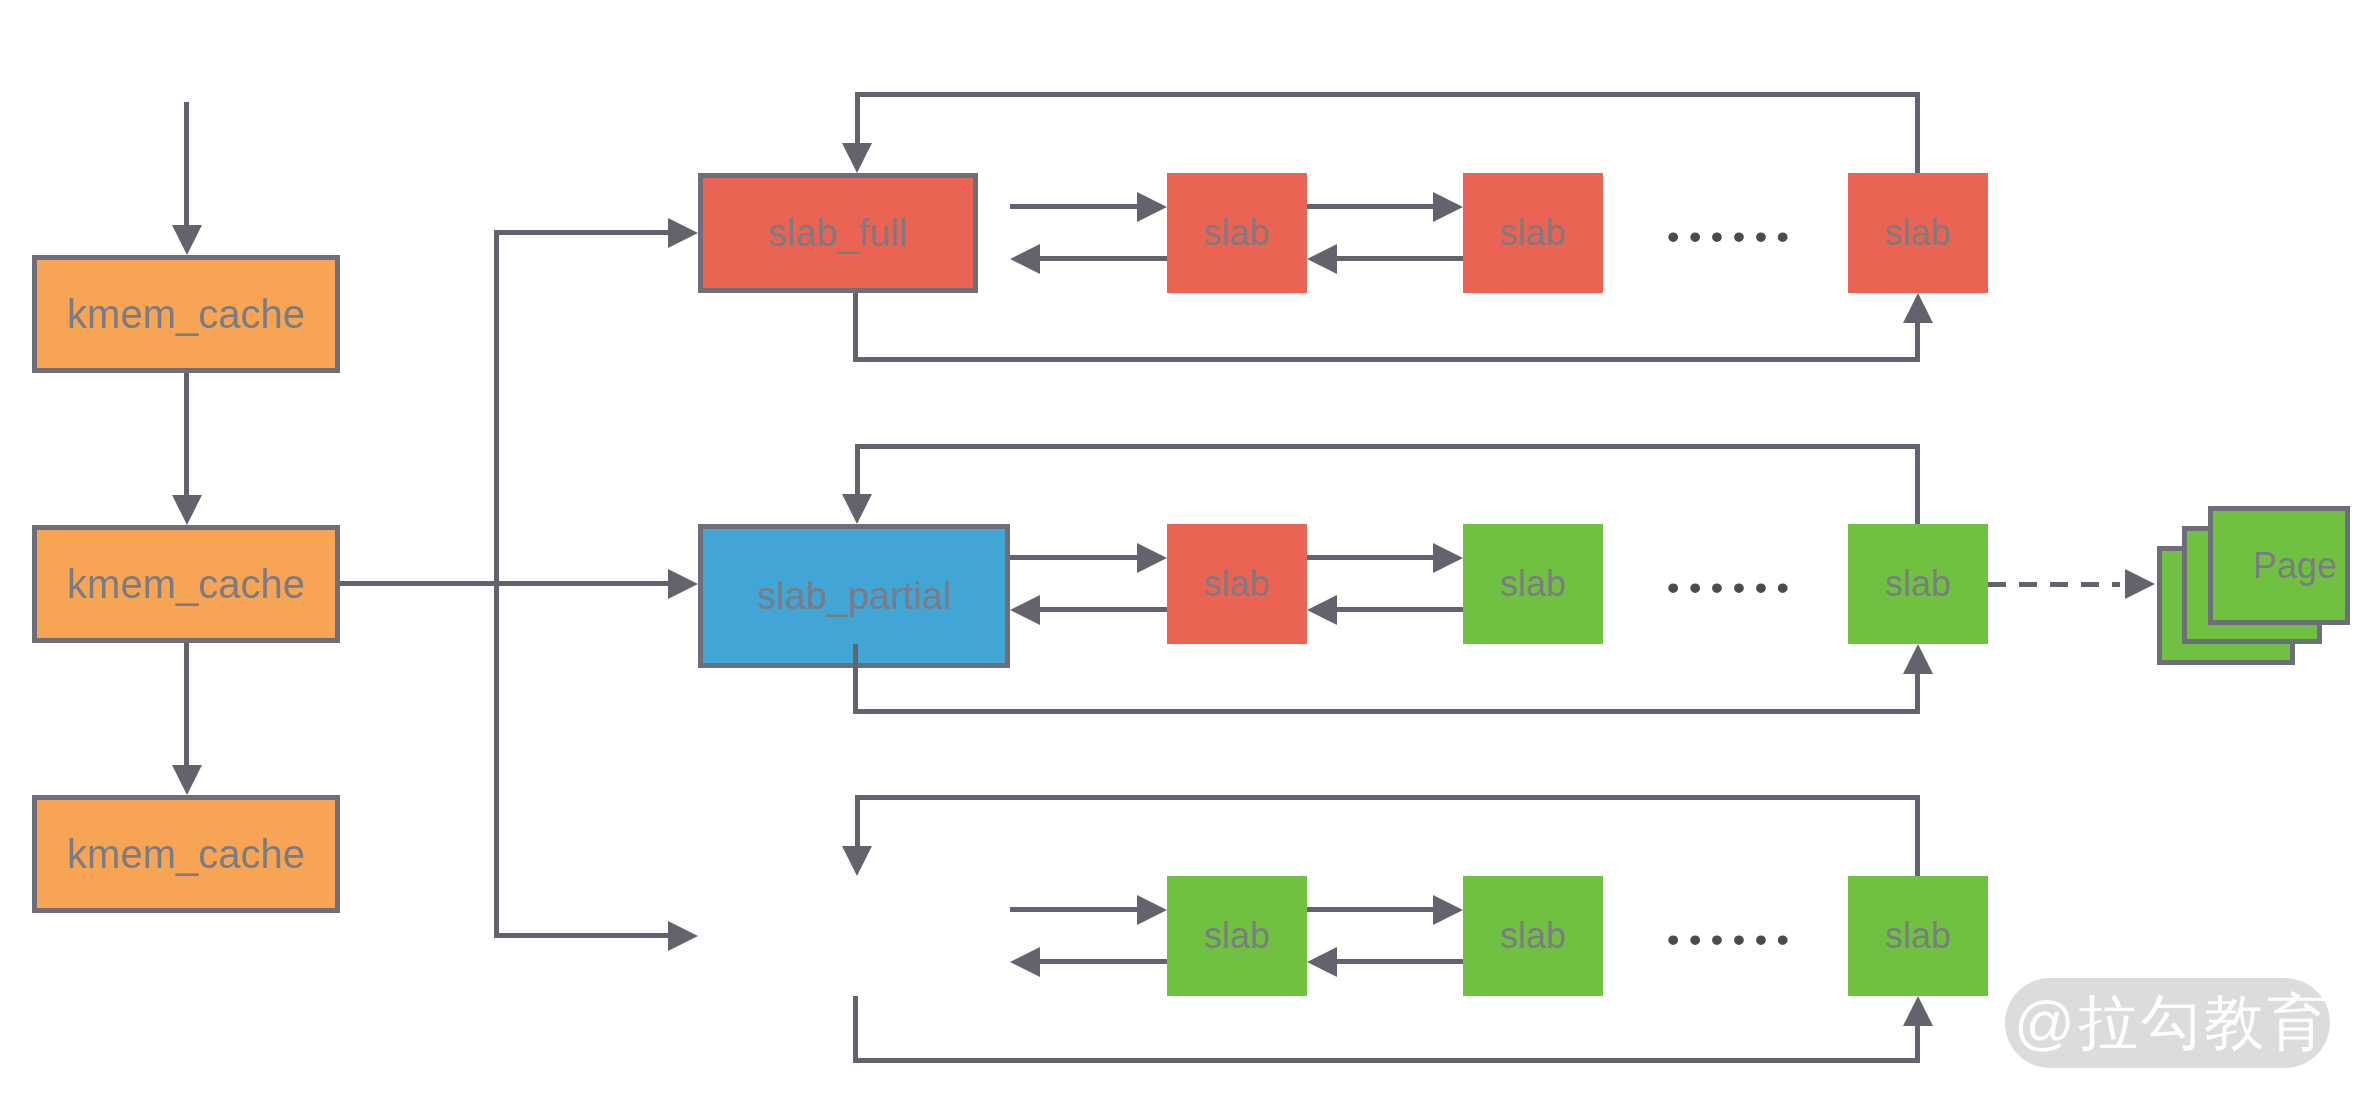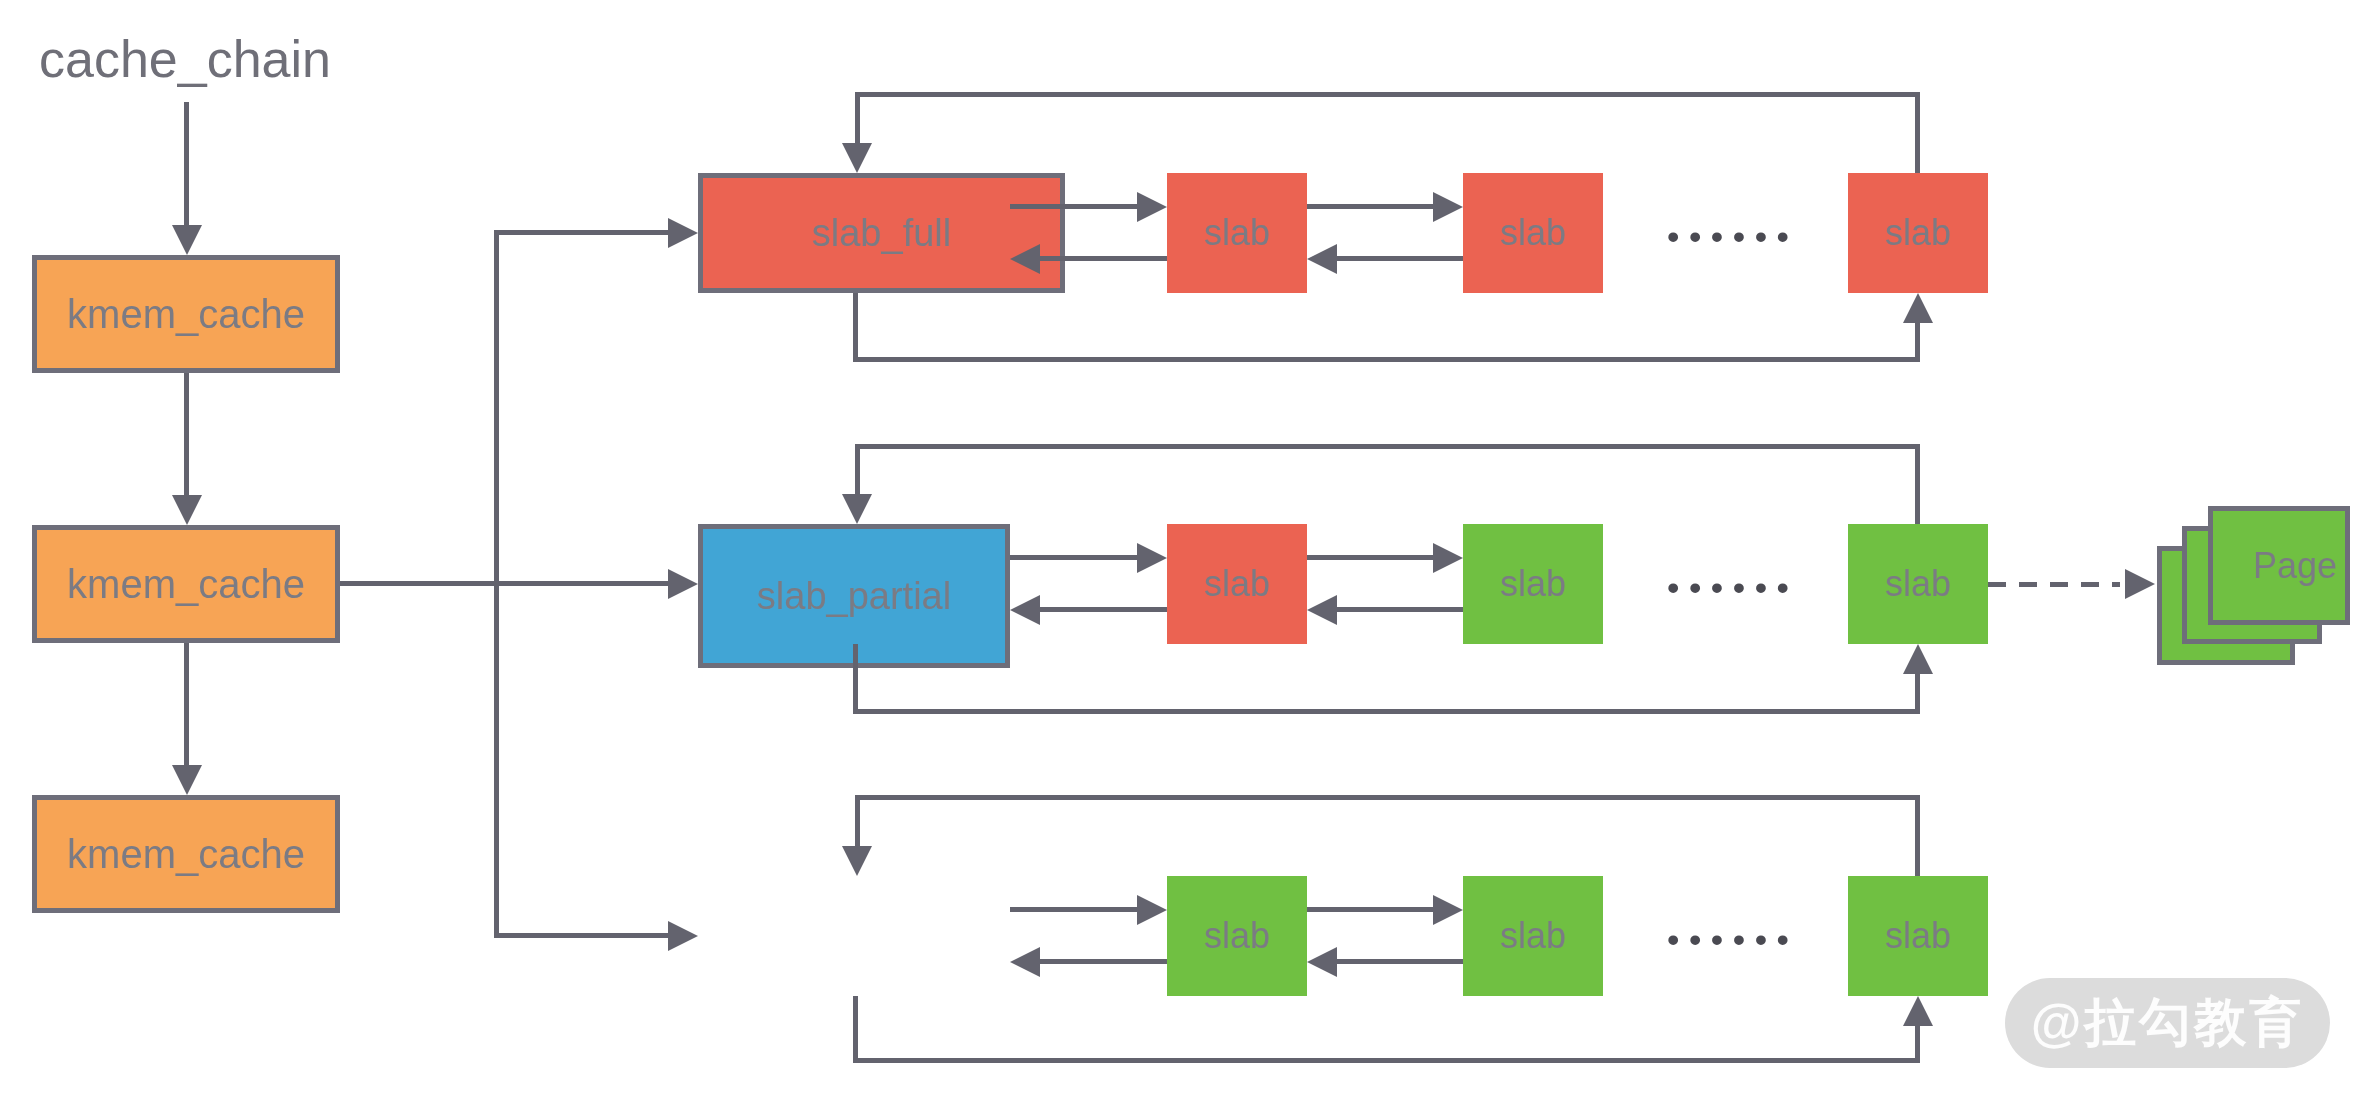--- a/index.html
+++ b/index.html
@@ -38,30 +38,29 @@
     position:absolute;height:5px;
     background:repeating-linear-gradient(90deg,var(--line) 0 18px,transparent 18px 31px);
   }
   .pagebox{border:5px solid var(--border);font-size:36px;padding-left:32px;}
   .title{
     position:absolute;color:var(--titletext);font-size:52px;font-weight:500;
     display:flex;align-items:center;justify-content:center;
   }
   .watermark{
     position:absolute;background:var(--wmbg);border-radius:45px;
-    display:flex;align-items:center;justify-content:center;
-    color:var(--wmtext);font-size:52px;letter-spacing:3px;font-weight:700;
+    display:flex;align-items:center;justify-content:flex-end;
+    color:var(--wmtext);font-size:60px;letter-spacing:3px;font-weight:400;
   }
 </style>
 </head>
 <body>
 
 <div id="stage">
 
-  <div class="title" style="left:30px;top:28px;width:310px;height:62px;">cache_chain</div>
 
   <div class="vl" style="left:184px;top:102px;height:123px;"></div>
   <div class="arr d" style="left:172px;top:225px;"></div>
 
   <div class="box kmem c-orange" style="left:32px;top:255px;width:308px;height:118px;">
     <span>kmem_cache</span>
   </div>
 
   <div class="vl" style="left:184px;top:373px;height:122px;"></div>
   <div class="arr d" style="left:172px;top:495px;"></div>
@@ -78,21 +77,21 @@
   </div>
 
   <div class="hl" style="left:340px;top:581px;width:328px;"></div>
   <div class="vl" style="left:494px;top:230px;height:708px;"></div>
   <div class="hl" style="left:494px;top:230px;width:174px;"></div>
   <div class="hl" style="left:494px;top:933px;width:174px;"></div>
   <div class="arr r" style="left:668px;top:218px;"></div>
   <div class="arr r" style="left:668px;top:569px;"></div>
   <div class="arr r" style="left:668px;top:921px;"></div>
 
-  <div class="box headbox c-red" style="left:698px;top:173px;width:367px;height:120px;">
+  <div class="box headbox c-red" style="left:698px;top:173px;width:280px;height:120px;">
     <span>slab_full</span>
   </div>
   <div class="hl" style="left:1010px;top:204px;width:127px;"></div>
   <div class="arr r" style="left:1137px;top:192px;"></div>
   <div class="arr l" style="left:1010px;top:244px;"></div>
   <div class="hl" style="left:1040px;top:256px;width:127px;"></div>
   <div class="box slabnode c-red" style="left:1167px;top:173px;width:140px;height:120px;">
     <span>slab</span>
   </div>
   <div class="hl" style="left:1307px;top:204px;width:126px;"></div>

